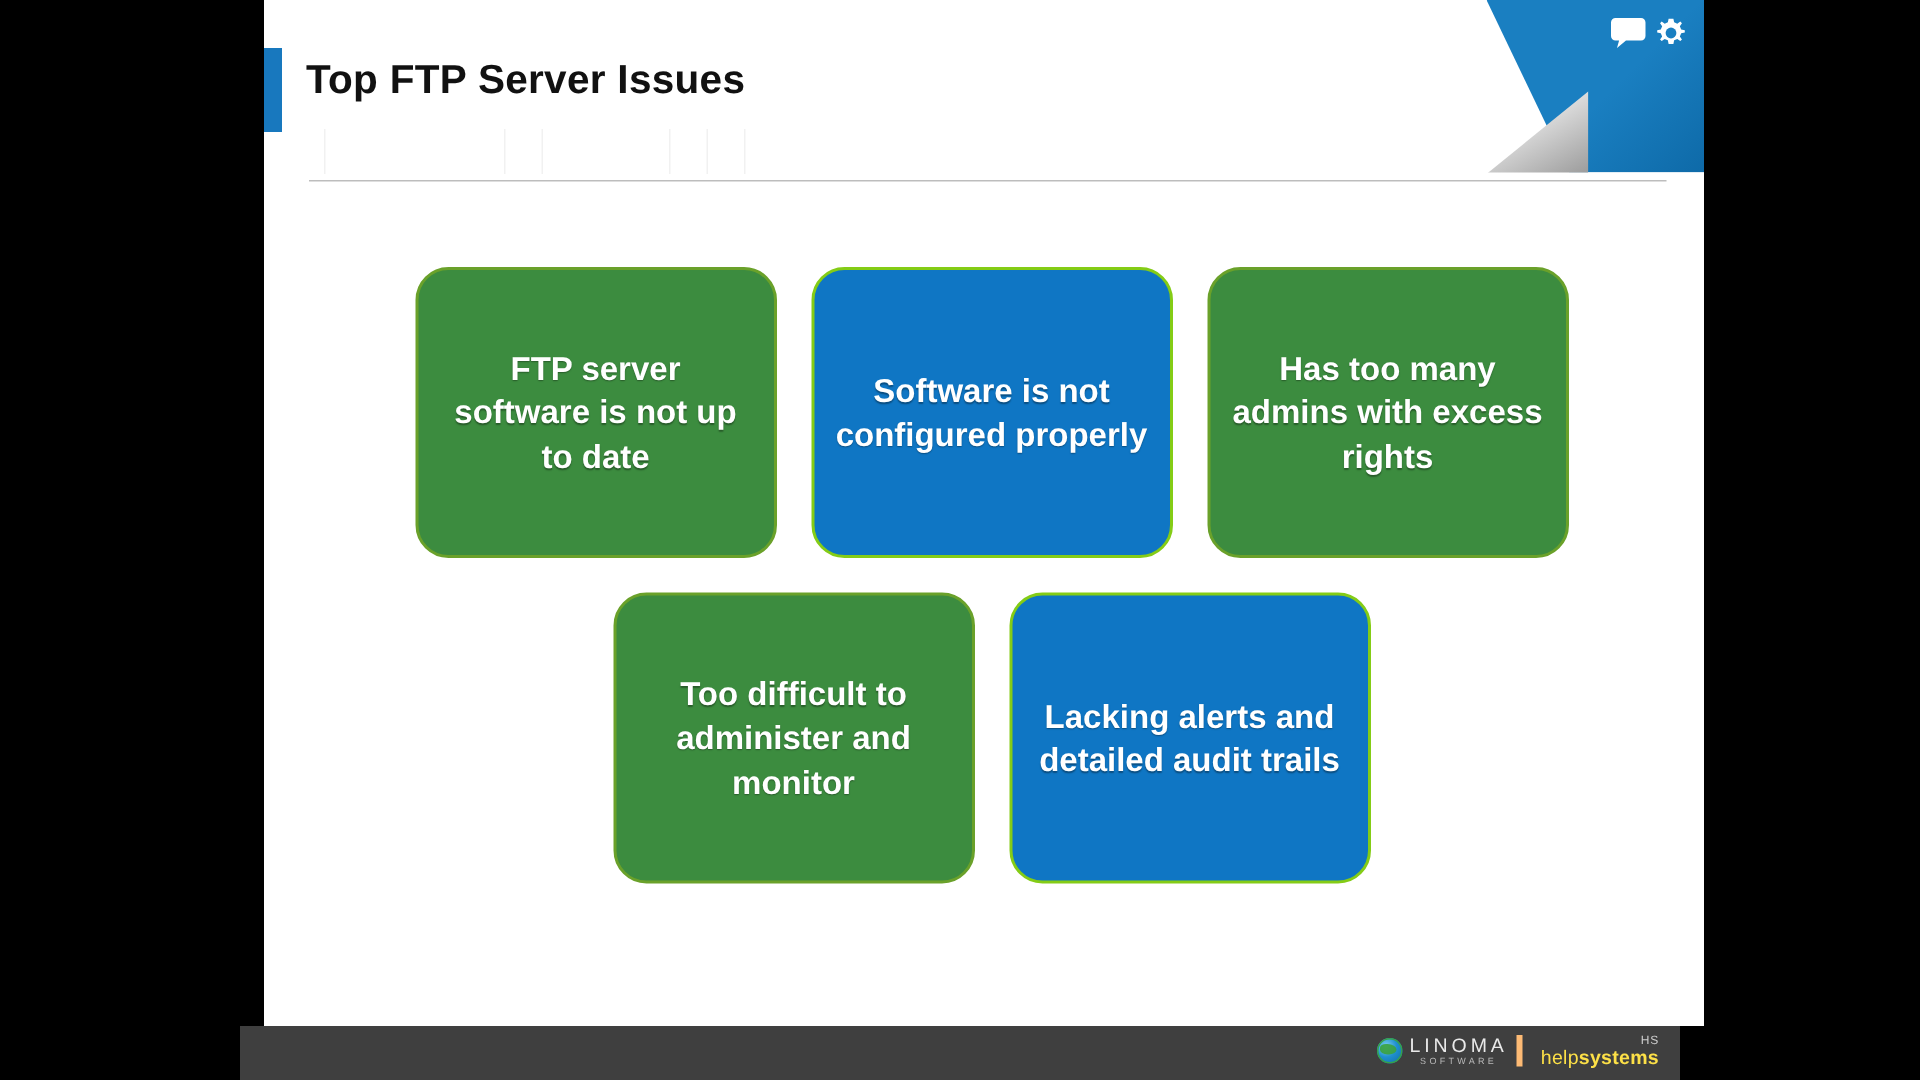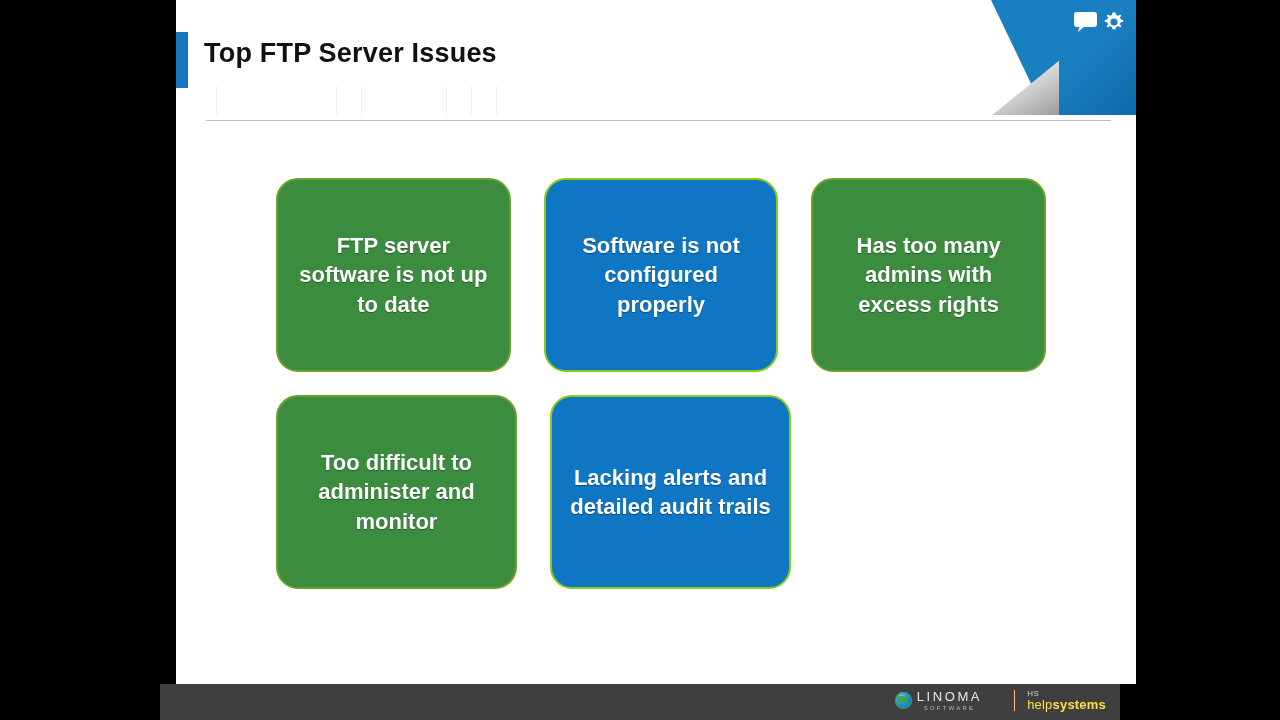--- a/index.html
+++ b/index.html
@@ -103,22 +103,23 @@
 
   
   .boxes {
     position: absolute;
     left: 100px;
     top: 178px;
     width: 770px;
   }
   .box-row {
     display: flex;
-    gap: 33px;
+    gap: 23px;
     margin-bottom: 23px;
+    justify-content: center;
   }
   .box {
     width: 241px;
     height: 194px;
     border-radius: 22px;
     display: flex;
     align-items: center;
     justify-content: center;
     text-align: center;
     color: #ffffff;
@@ -145,21 +146,22 @@
     width: 960px;
     height: 36px;
     background: #3f3f3f;
   }
   .logos {
     position: absolute;
     right: 14px;
     top: 6px;
     display: flex;
     align-items: center;
-    gap: 32px;
+    gap: 6px;
+    text-align: right;
   }
   .linoma-logo {
     display: flex;
     align-items: center;
     gap: 5px;
   }
   .globe-icon {
     width: 17px;
     height: 17px;
     border-radius: 50%;
@@ -187,21 +189,21 @@
     font-size: 6px;
     letter-spacing: 2.2px;
     line-height: 1;
     margin-top: 2px;
   }
   .hs-logo {
     display: flex;
     flex-direction: column;
     line-height: 1;
     padding-left: 12px;
-    border-left: 1px solid #fdba74;
+    border-left: 4px solid #fdba74;
   }
   .hs-mark {
     color: #cfcfcf;
     font-size: 8px;
     letter-spacing: .5px;
   }
   .hs-text {
     color: #fde047;
     font-size: 13px;
     letter-spacing: .2px;

